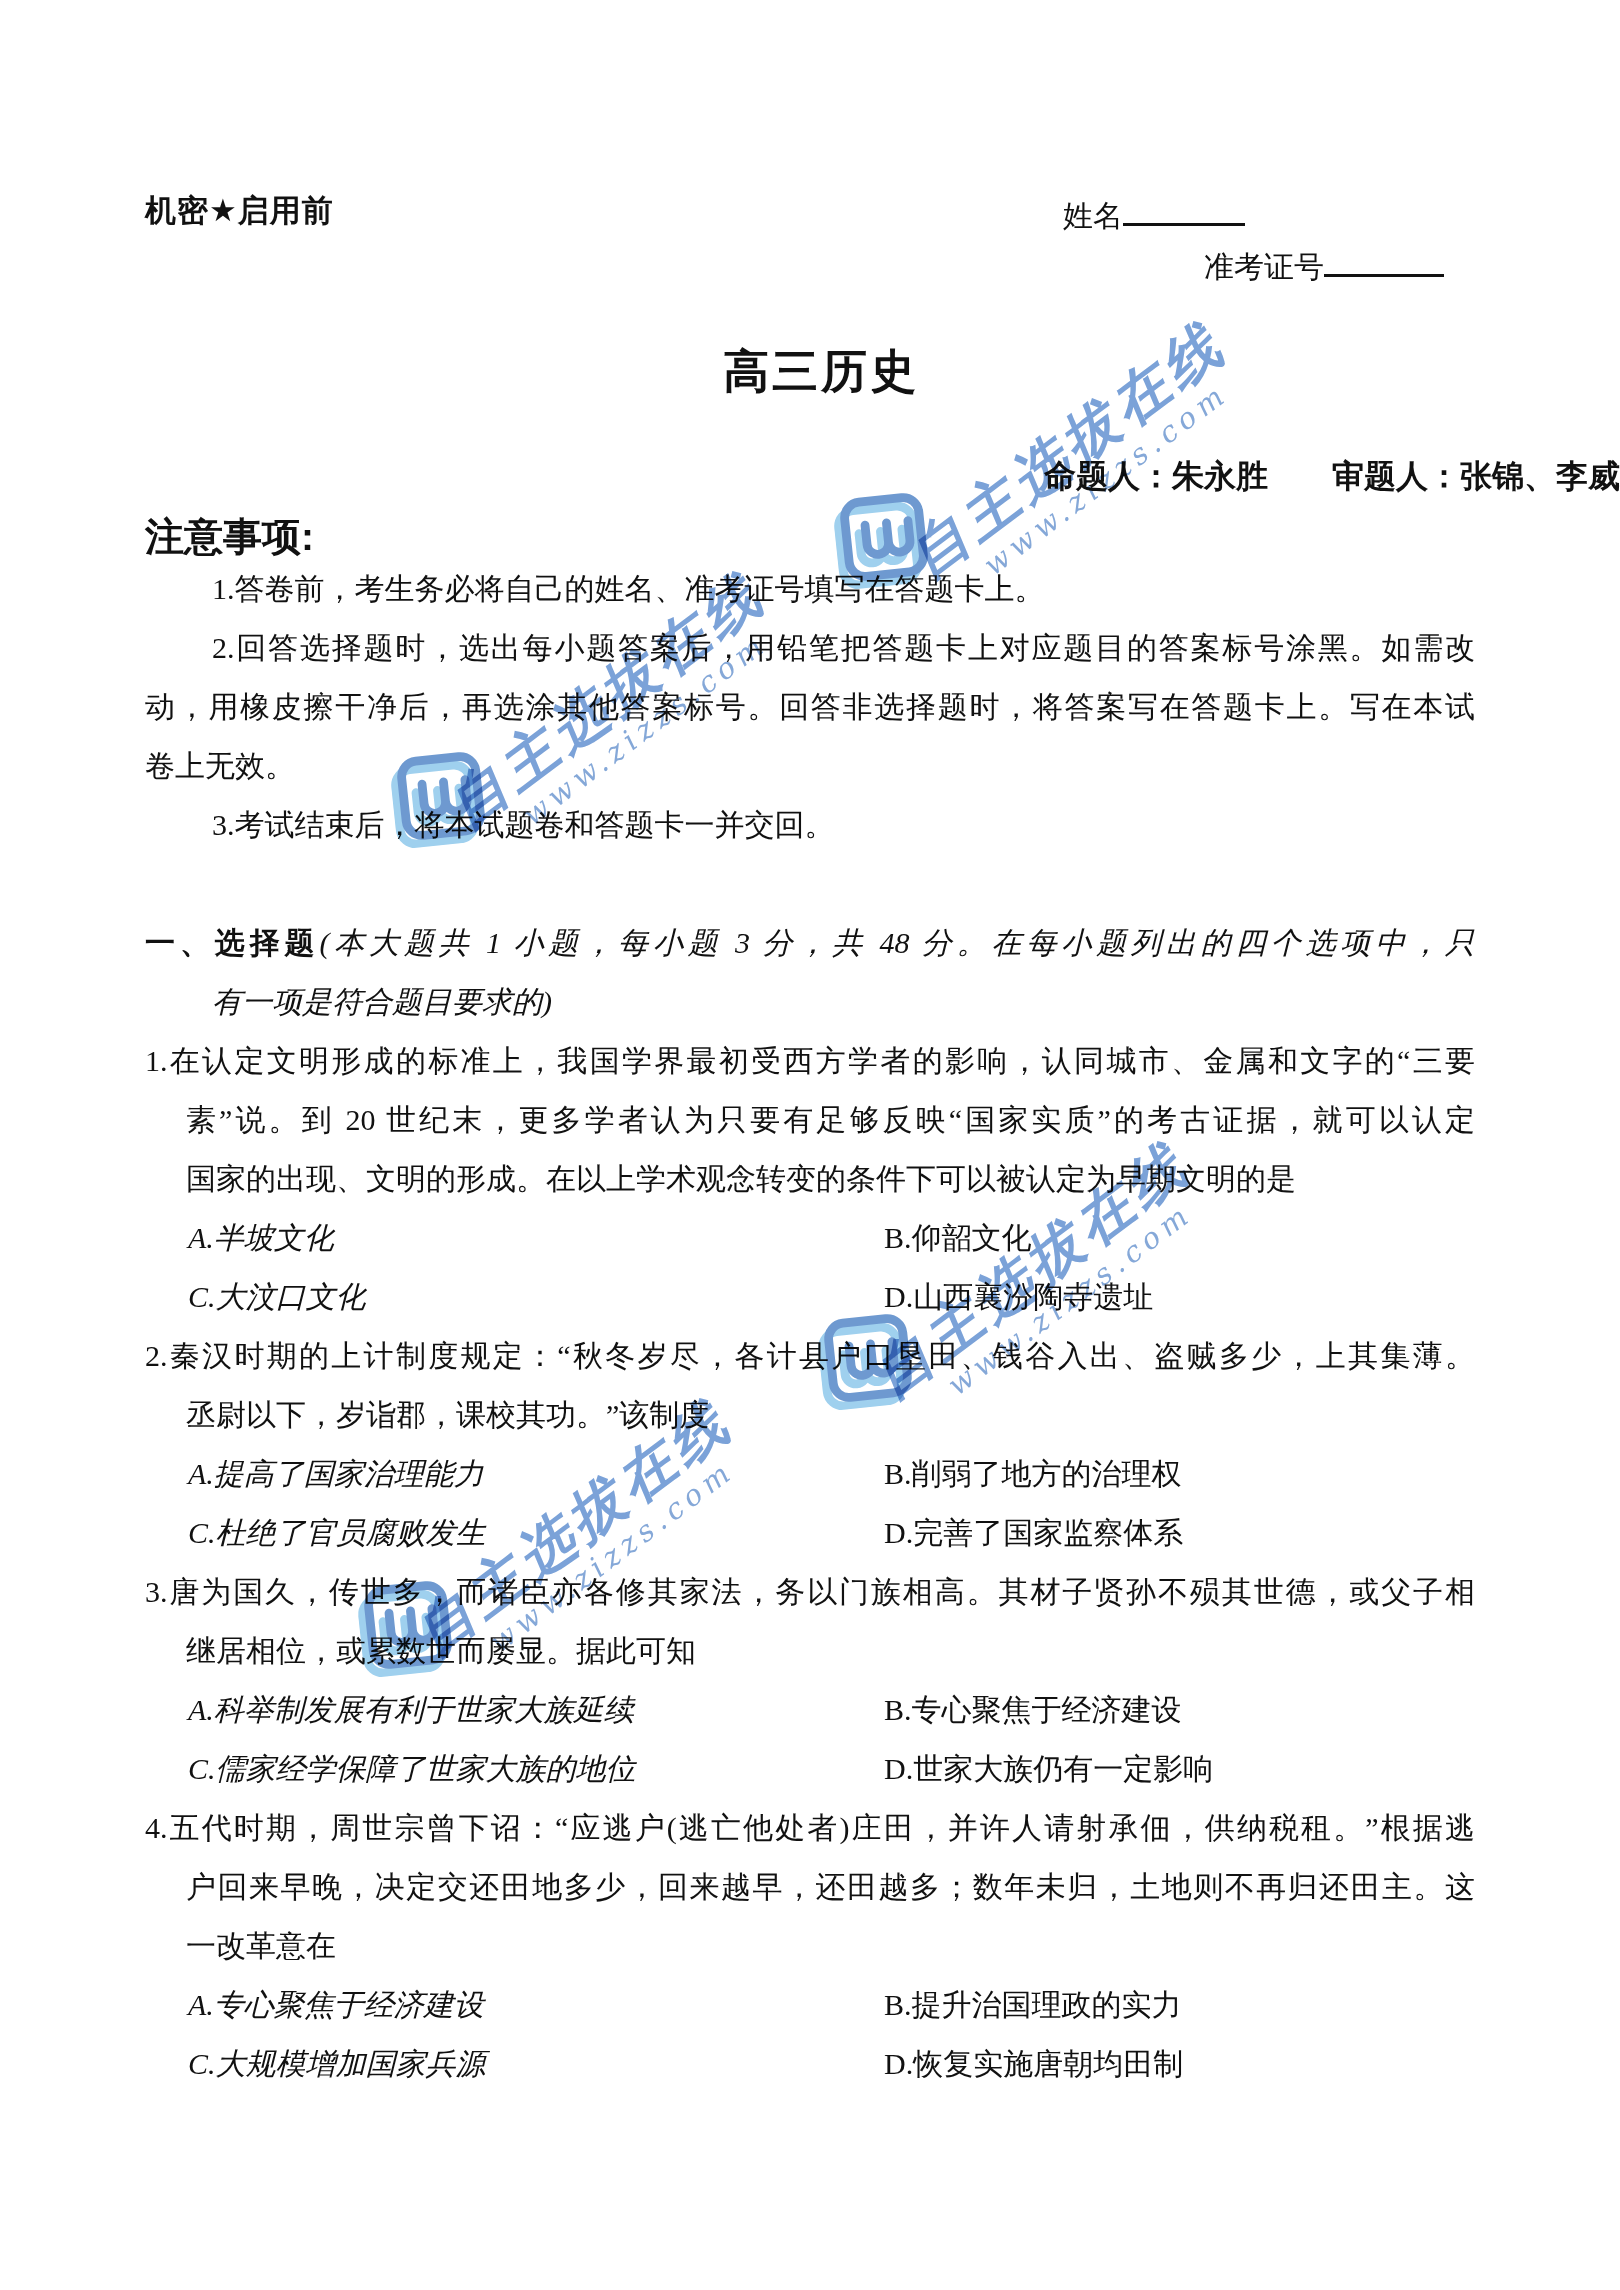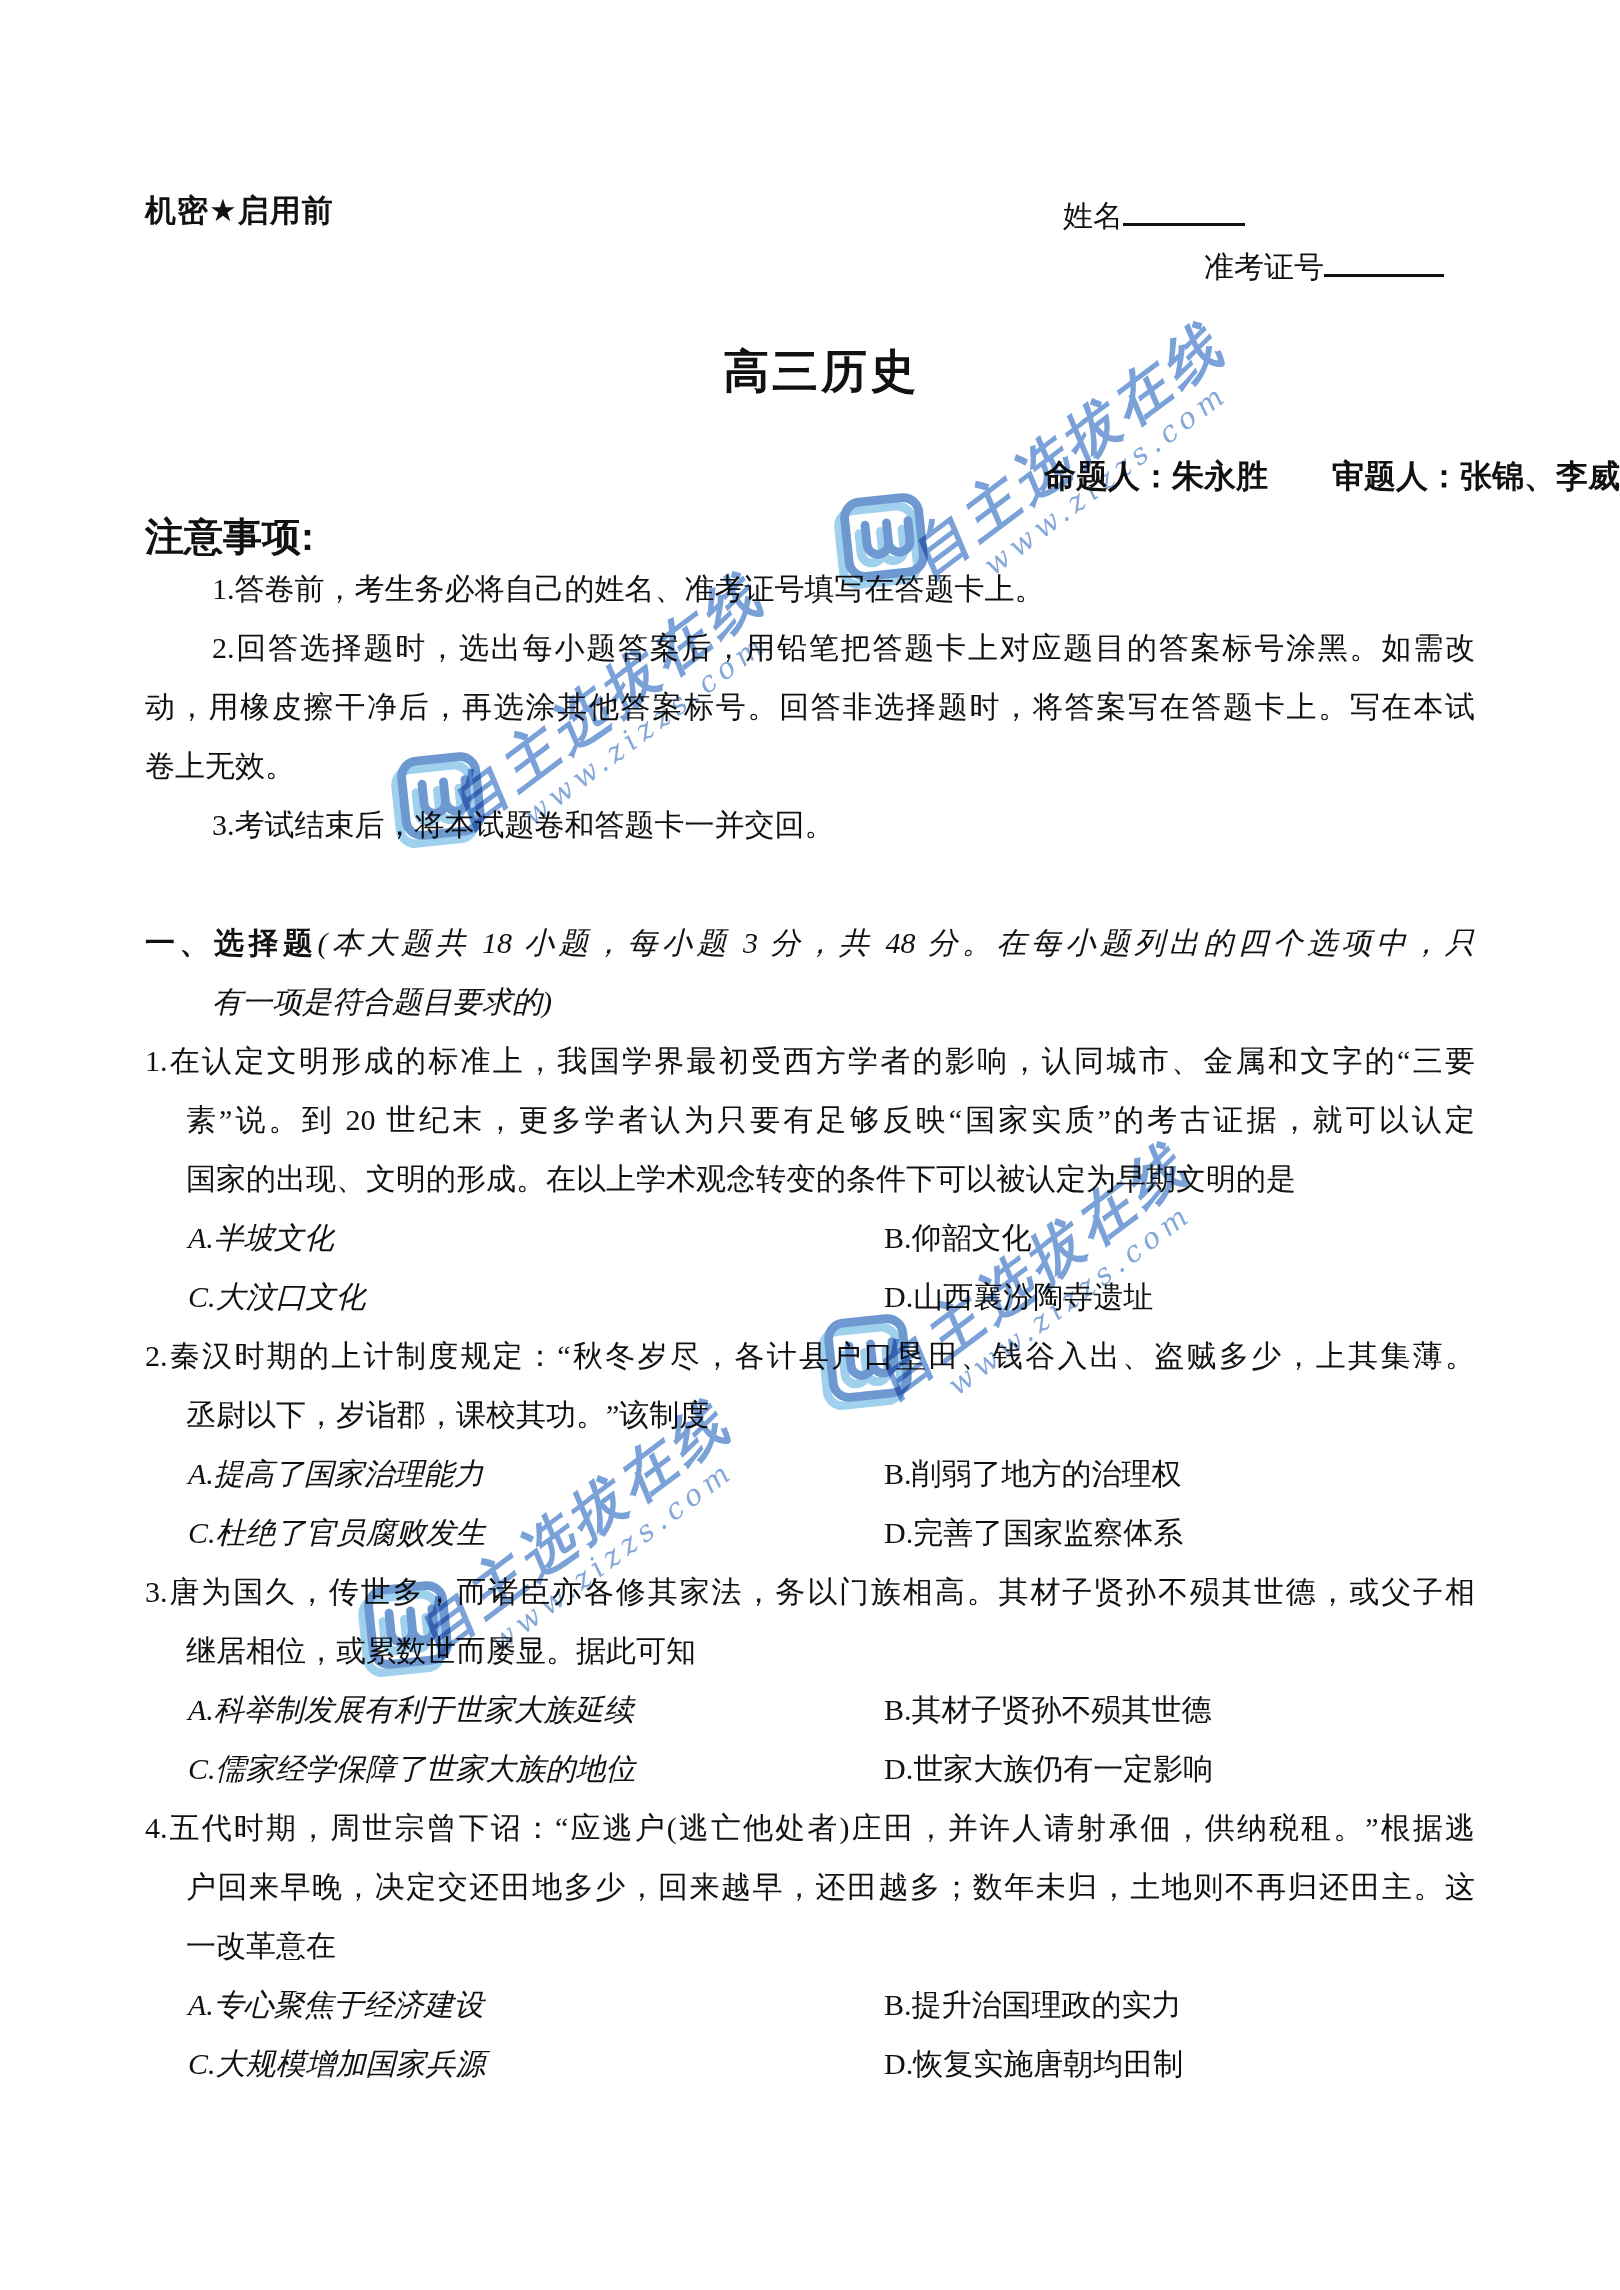--- a/index.html
+++ b/index.html
@@ -101,21 +101,21 @@
 
   <div class="bodyflow">
 
     <div class="line ind">1.答卷前，考生务必将自己的姓名、准考证号填写在答题卡上。</div>
     <div class="line ind fill">2.回答选择题时，选出每小题答案后，用铅笔把答题卡上对应题目的答案标号涂黑。如需改</div>
     <div class="line fill">动，用橡皮擦干净后，再选涂其他答案标号。回答非选择题时，将答案写在答题卡上。写在本试</div>
     <div class="line">卷上无效。</div>
     <div class="line ind">3.考试结束后，将本试题卷和答题卡一并交回。</div>
 
     <div class="section-block">
-      <div class="line first fill"><span class="sec-bold">一、选择题</span><span class="kai">(本大题共 18 小题，每小题 3 分，共 48 分。在每小题列出的四个选项中，只</span></div>
+      <div class="line first fill"><span class="sec-bold">一、选择题</span><span class="kai">(本大题共 1 小题，每小题 3 分，共 48 分。在每小题列出的四个选项中，只</span></div>
       <div class="line kai">有一项是符合题目要求的)</div>
     </div>
 
     <div class="q">
       <div class="line first fill">1.在认定文明形成的标准上，我国学界最初受西方学者的影响，认同城市、金属和文字的“三要</div>
       <div class="line fill">素”说。到 20 世纪末，更多学者认为只要有足够反映“国家实质”的考古证据，就可以认定</div>
       <div class="line">国家的出现、文明的形成。在以上学术观念转变的条件下可以被认定为早期文明的是</div>
     </div>
     <div class="opt-row line">
       <span class="opt-a-cell">A.半坡文化</span><span>B.仰韶文化</span>
@@ -133,21 +133,21 @@
     </div>
     <div class="opt-row line">
       <span class="opt-a-cell">C.杜绝了官员腐败发生</span><span>D.完善了国家监察体系</span>
     </div>
 
     <div class="q">
       <div class="line first fill">3.唐为国久，传世多，而诸臣亦各修其家法，务以门族相高。其材子贤孙不殒其世德，或父子相</div>
       <div class="line">继居相位，或累数世而屡显。据此可知</div>
     </div>
     <div class="opt-row line">
-      <span class="opt-a-cell">A.科举制发展有利于世家大族延续</span><span>B.其材子贤孙不殒其世德</span>
+      <span class="opt-a-cell">A.科举制发展有利于世家大族延续</span><span>B.专心聚焦于经济建设</span>
     </div>
     <div class="opt-row line">
       <span class="opt-a-cell">C.儒家经学保障了世家大族的地位</span><span>D.世家大族仍有一定影响</span>
     </div>
 
     <div class="q">
       <div class="line first fill">4.五代时期，周世宗曾下诏：“应逃户(逃亡他处者)庄田，并许人请射承佃，供纳税租。”根据逃</div>
       <div class="line fill">户回来早晚，决定交还田地多少，回来越早，还田越多；数年未归，土地则不再归还田主。这</div>
       <div class="line">一改革意在</div>
     </div>

